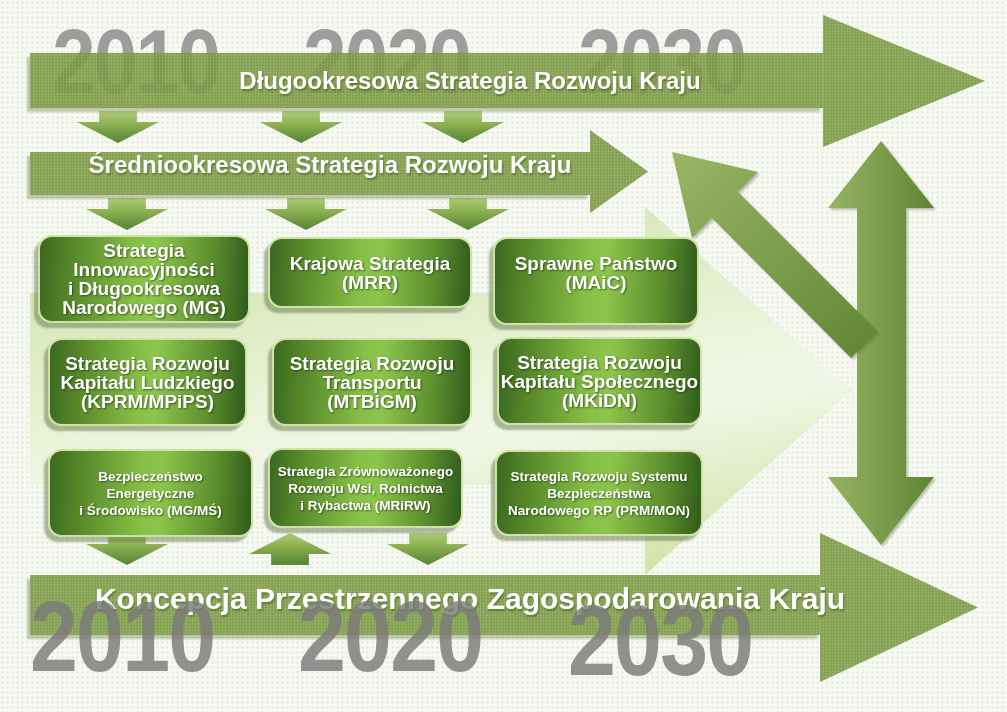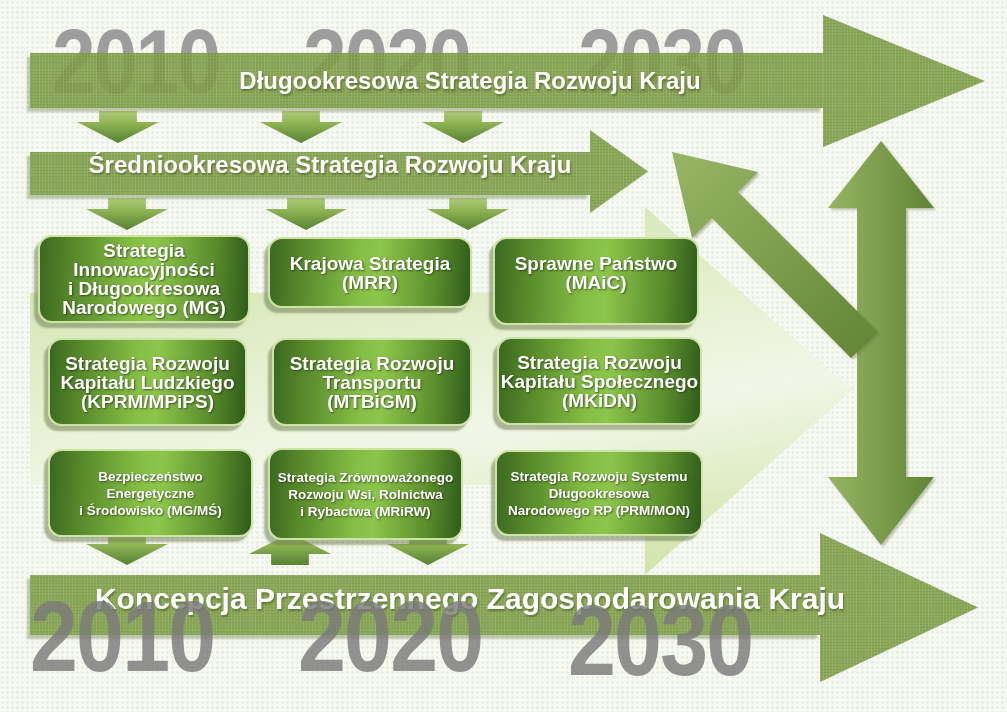--- a/index.html
+++ b/index.html
@@ -148,28 +148,28 @@
     <span>Strategia Rozwoju</span>
     <span>Kapitału Społecznego</span>
     <span>(MKiDN)</span>
   </div>
 
   <div class="box small-text" style="left:48px;top:441px;width:205px;height:88px">
     <span>Bezpieczeństwo</span>
     <span>Energetyczne</span>
     <span>i Środowisko (MG/MŚ)</span>
   </div>
-  <div class="box small-text" style="left:268px;top:440px;width:195px;height:92px">
+  <div class="box small-text" style="left:268px;top:440px;width:195px;height:80px">
     <span>Strategia Zrównoważonego</span>
     <span>Rozwoju Wsi, Rolnictwa</span>
     <span>i Rybactwa (MRiRW)</span>
   </div>
   <div class="box small-text" style="left:495px;top:442px;width:208px;height:86px">
     <span>Strategia Rozwoju Systemu</span>
-    <span>Długookresowa</span>
+    <span>Bezpieczeństwa</span>
     <span>Narodowego RP (PRM/MON)</span>
   </div>
 
   <div class="arrow-small arrow-down" style="left:86px;top:533px"></div>
   <div class="arrow-small arrow-up" style="left:249px;top:533px"></div>
   <div class="arrow-small arrow-down" style="left:387px;top:533px"></div>
 
   <div class="banner-body banner-fill" style="left:30px;top:575px;width:790px;height:60px"></div>
   <div class="banner-head banner-fill" style="left:820px;top:533px;width:158px;height:149px"></div>
   <div class="banner-text" style="left:30px;top:575px;width:880px;height:48px;font-size:30px">Koncepcja Przestrzennego Zagospodarowania Kraju</div>

